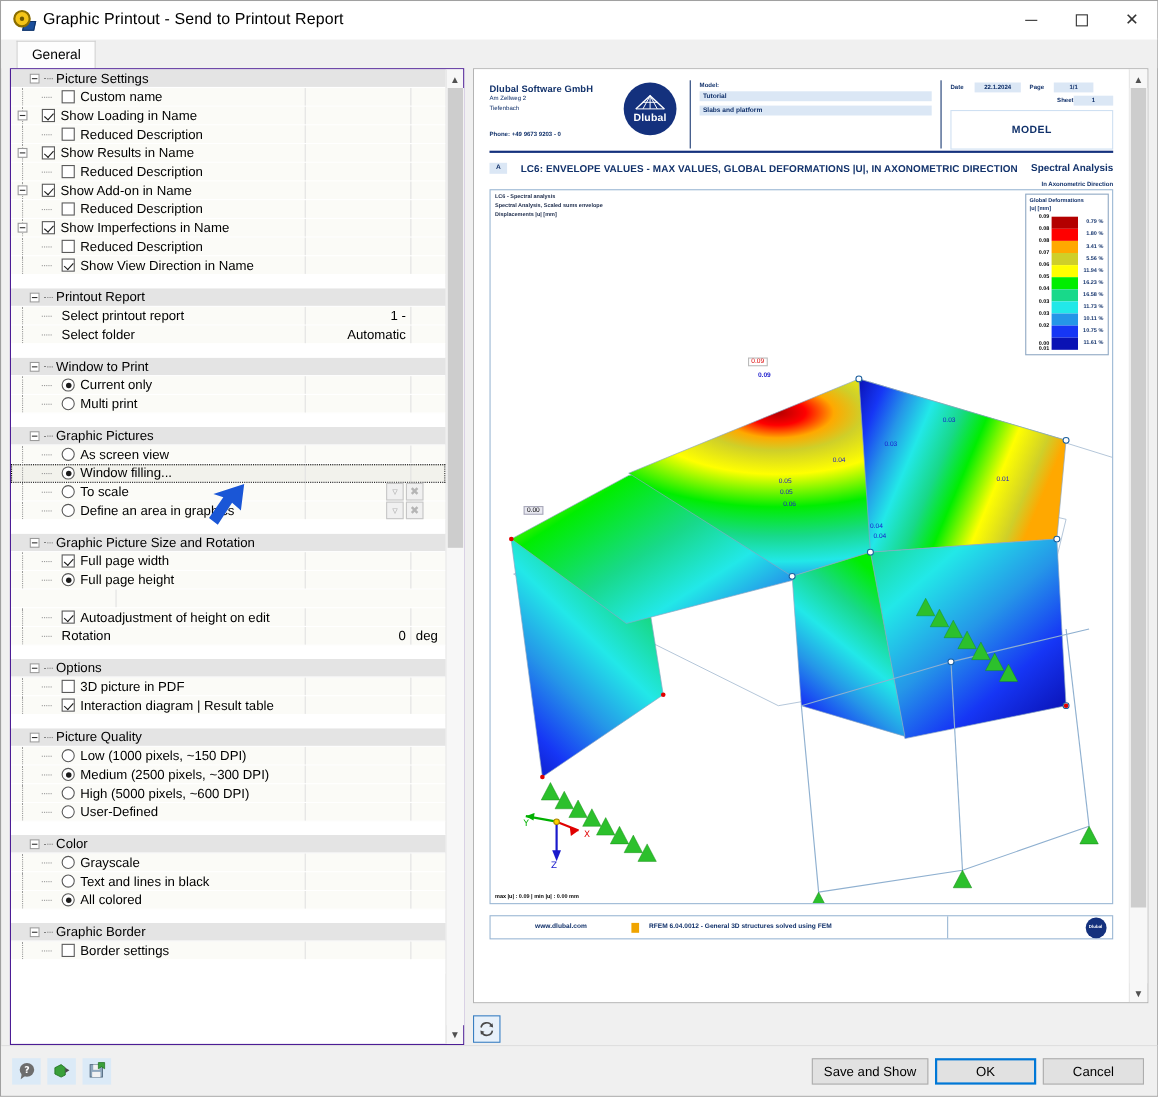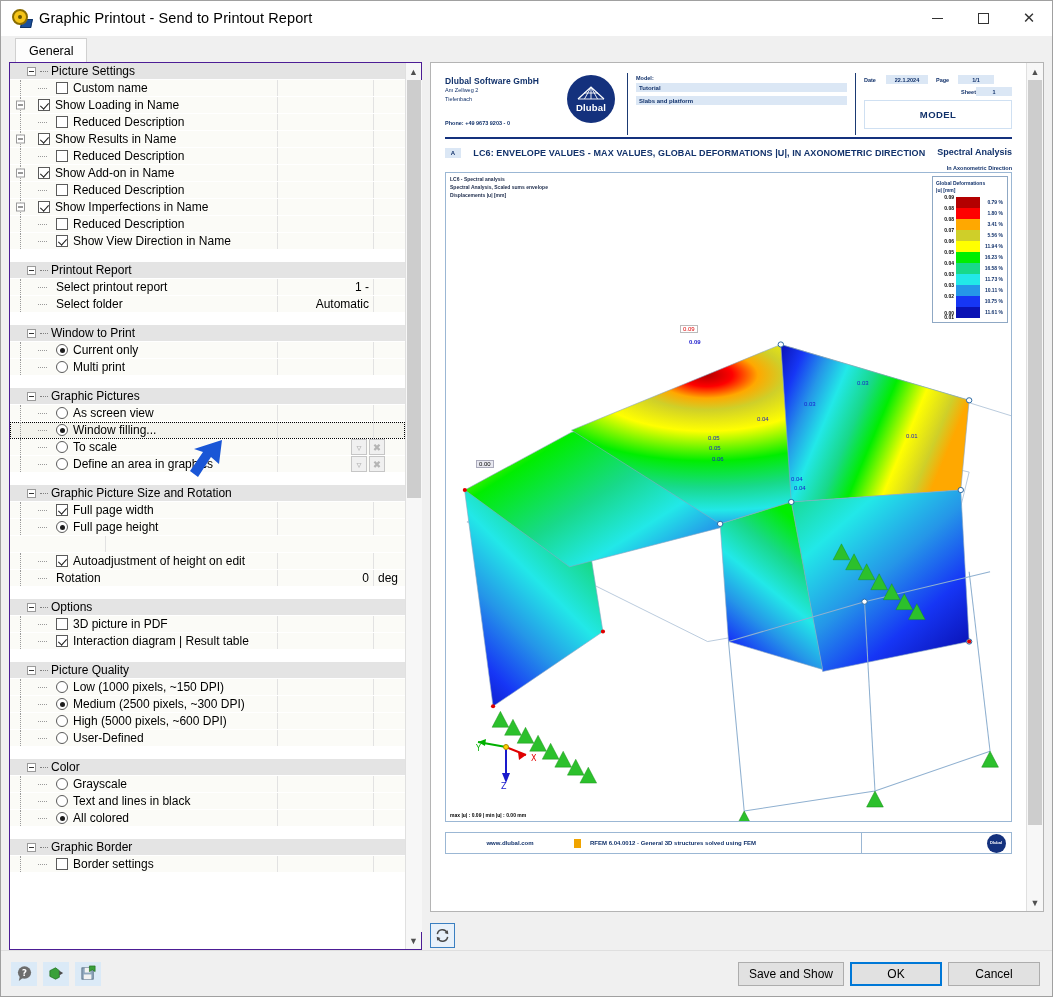--- a/index.html
+++ b/index.html
@@ -48,21 +48,21 @@
     width:46px; height:35px; display:flex; align-items:center; justify-content:center;
     color:#333; font-size:13px;
   }
   .glyph-min { width:11px; height:1px; background:#333; }
   .glyph-max { width:11px; height:11px; border:1px solid #333; }
   .glyph-close { font-size:15px; line-height:1; font-family:"DejaVu Sans", sans-serif; }
 
   
   .tabstrip {
     flex:0 0 26px; height:26px; padding-left:14px;
-    display:flex; align-items:center;
+    display:flex; align-items:flex-start;
     background:#f0f0f0;
   }
   .tab {
     height:25px; padding:0 13px; display:flex; align-items:center;
     font-size:12.5px; color:#000;
     background:#fdfdfd;
     border:1px solid #d0d0d0; border-bottom:none;
     position:relative; top:1px;
   }
 
@@ -200,21 +200,21 @@
   .rh-model .bar {
     background:#dbe7f5; height:9px; display:flex; align-items:center;
     padding-left:3px; font-size:6px; font-weight:bold; color:#12326b; margin-bottom:4px;
   }
   .rh-meta { width:148px; padding-top:2px; }
   .rh-meta .mrow { display:flex; align-items:center; font-size:5.5px; font-weight:bold; color:#12326b; margin-bottom:3px;}
   .rh-meta .mk { width:22px; }
   .rh-meta .mv { background:#dbe7f5; height:9px; width:42px; display:flex; align-items:center; justify-content:center; margin-right:8px;}
   .rh-meta .mv.w2 { width:36px; margin-right:0;}
   .rh-meta .modelbox {
-    border:1px solid #cfe0f2; height:29px; display:flex; align-items:center; justify-content:center;
+    border:1px solid #cfe0f2; height:36px; display:flex; align-items:center; justify-content:center;
     font-size:9.5px; font-weight:bold; color:#12326b; letter-spacing:0.4px; margin-top:4px;
   }
   .rpt-rule { height:2px; background:#14317d; margin:2px 0 8px 0; }
   .rpt-title-row { display:flex; align-items:flex-start; gap:8px; margin-bottom:6px;}
   .tag-a {
     background:#dbe7f5; color:#12326b; font-size:6px; font-weight:bold;
     width:16px; height:10px; display:flex; align-items:center; justify-content:center;
     margin-top:1px; flex:0 0 16px;
   }
   .rpt-title {

